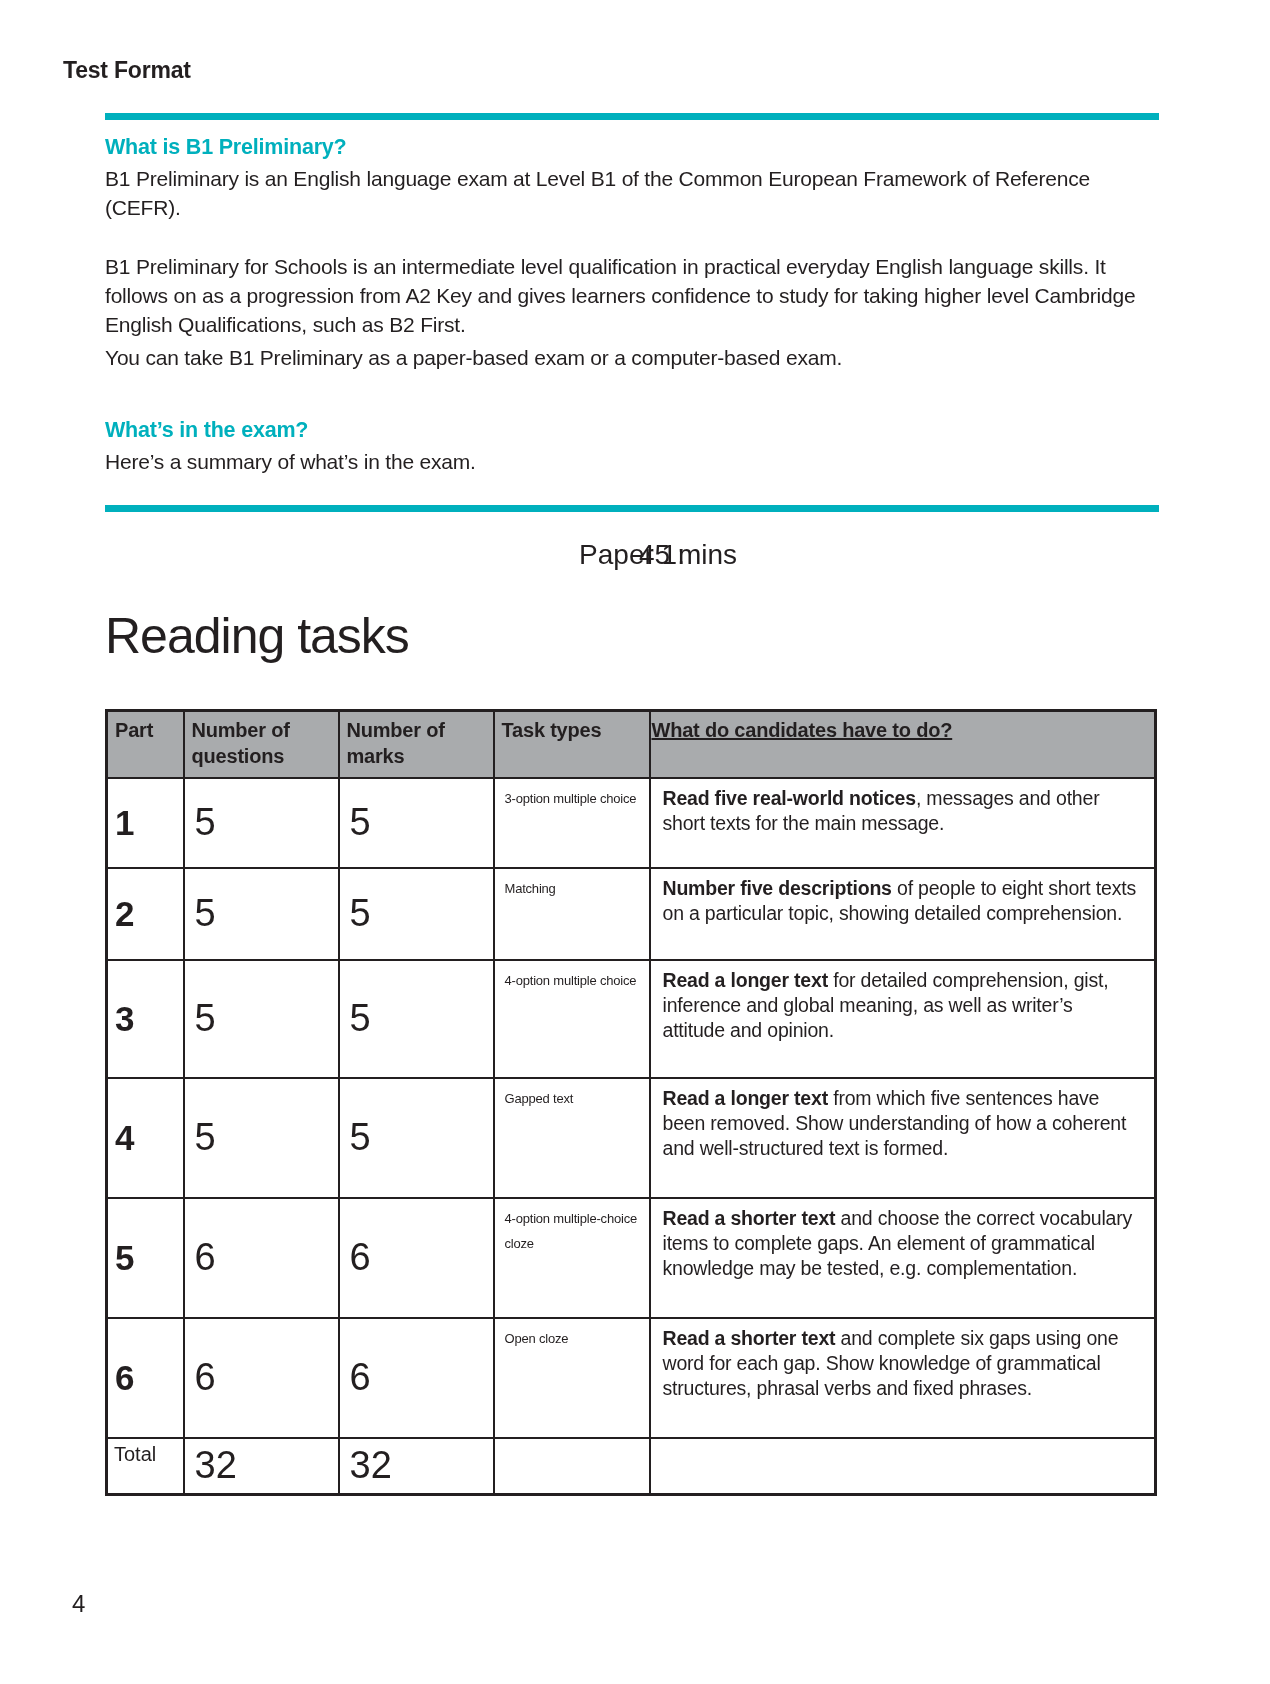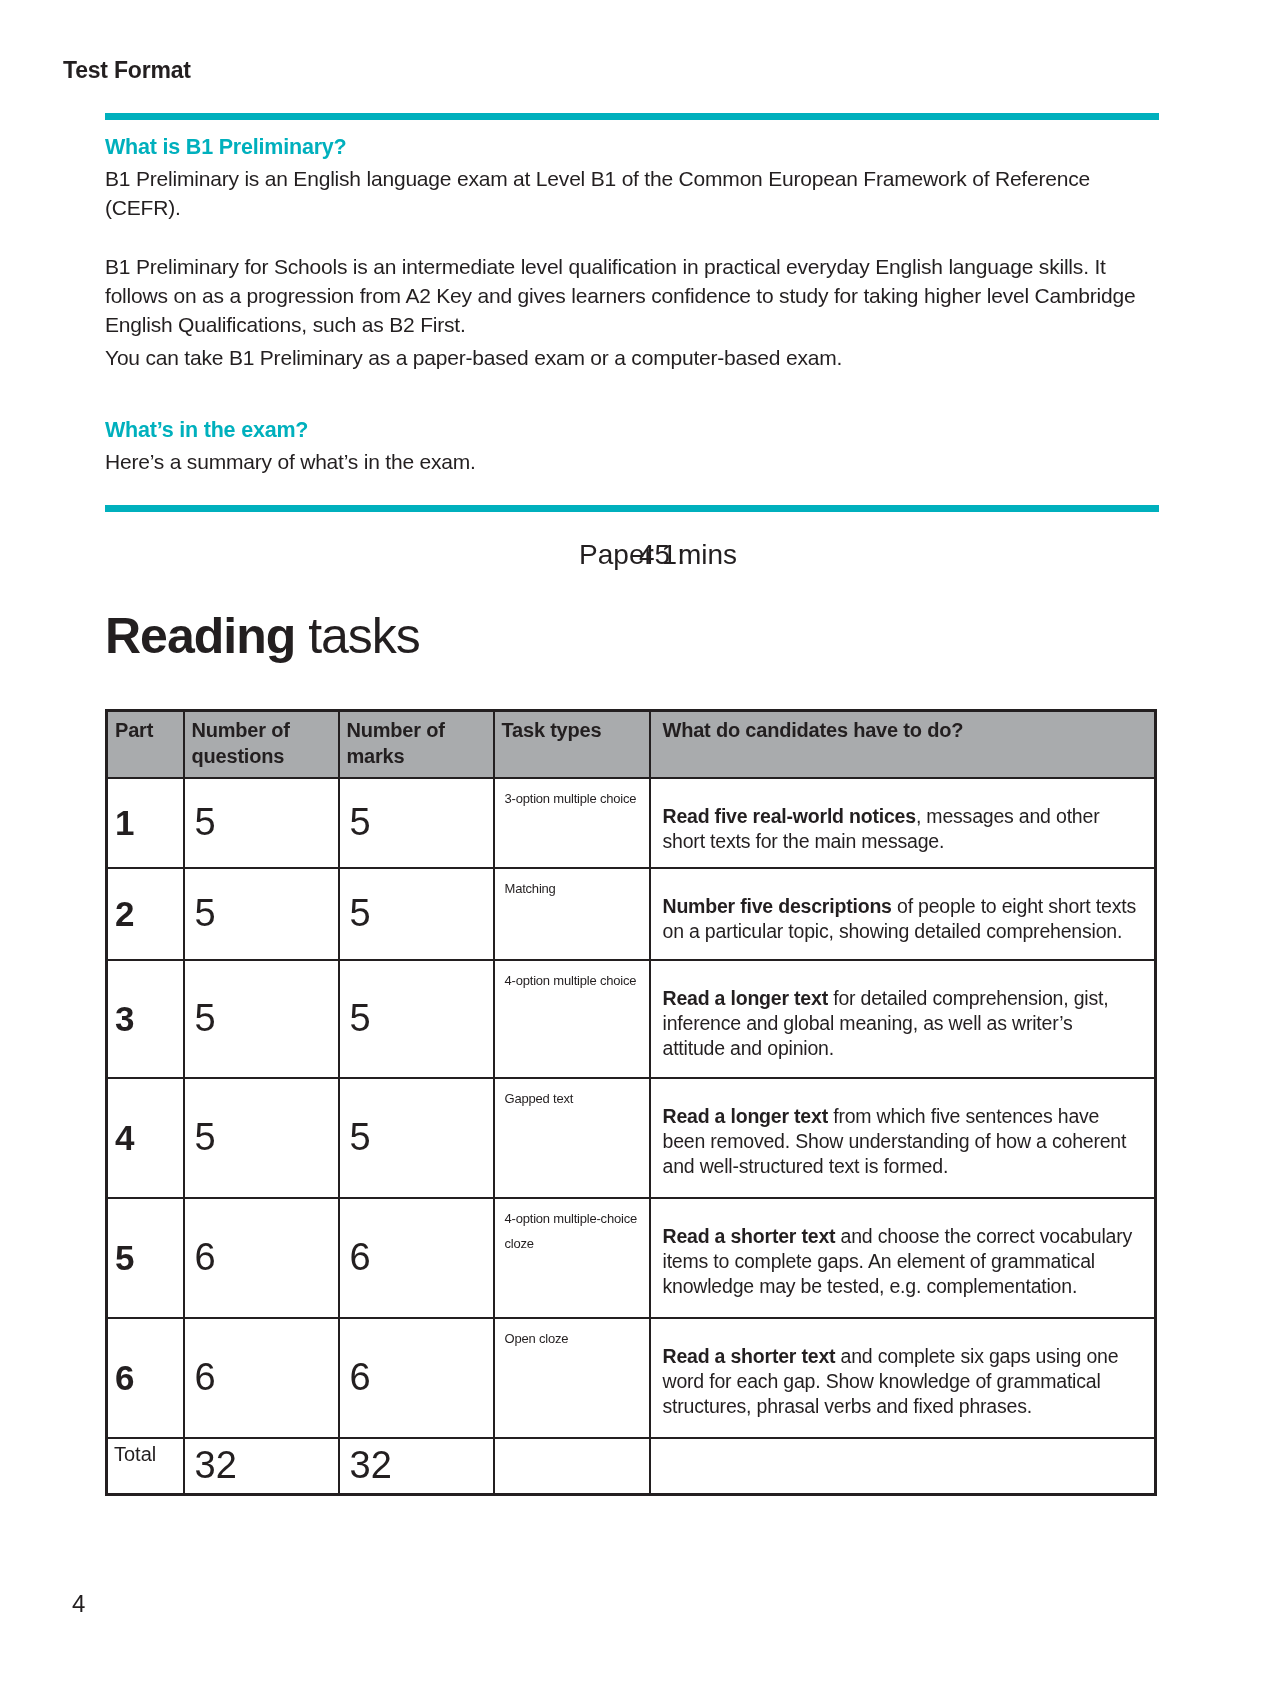--- a/index.html
+++ b/index.html
@@ -56,42 +56,42 @@
     position: absolute;
     left: 534px;
     top: 0;
   }
   .reading-title {
     margin-top: 38px;
     font-size: 50px;
     font-weight: normal;
     letter-spacing: -1px;
   }
-  .reading-title .bold-part { font-weight: bold; }
+  .reading-title .bold-part { font-weight: normal; }
   table.exam-table {
     margin-top: 44px;
     width: 1049px;
     border-collapse: collapse;
     border: 3px solid #231f20;
     table-layout: fixed;
   }
   .exam-table th, .exam-table td {
     border: 2px solid #231f20;
   }
   .exam-table th {
     background: #a9abad;
     font-size: 20px;
     line-height: 26px;
     font-weight: bold;
     text-align: left;
     vertical-align: top;
     padding: 5px 6px 5px 7px;
     letter-spacing: -0.2px;
   }
-  .exam-table th.col-head-wide { padding-left: 12px; }
+  .exam-table th.col-head-wide { padding-left: 1px; text-decoration: underline; }
   td.part-cell {
     font-size: 35px;
     font-weight: bold;
     vertical-align: middle;
     padding-left: 7px;
   }
   td.num-cell {
     font-size: 38px;
     font-weight: normal;
     vertical-align: middle;
@@ -101,21 +101,21 @@
     font-size: 13px;
     line-height: 25px;
     vertical-align: top;
     padding: 7px 8px 7px 10px;
     letter-spacing: -0.2px;
   }
   td.desc-cell {
     font-size: 19.5px;
     line-height: 25px;
     vertical-align: top;
-    padding: 25px 14px 7px 12px;
+    padding: 7px 14px 7px 12px;
     letter-spacing: -0.2px;
   }
   td.total-cell {
     font-size: 20px;
     vertical-align: top;
     padding: 4px 2px 2px 6px;
   }
   tr.row-1 { height: 90px; }
   tr.row-2 { height: 92px; }
   tr.row-3 { height: 118px; }

